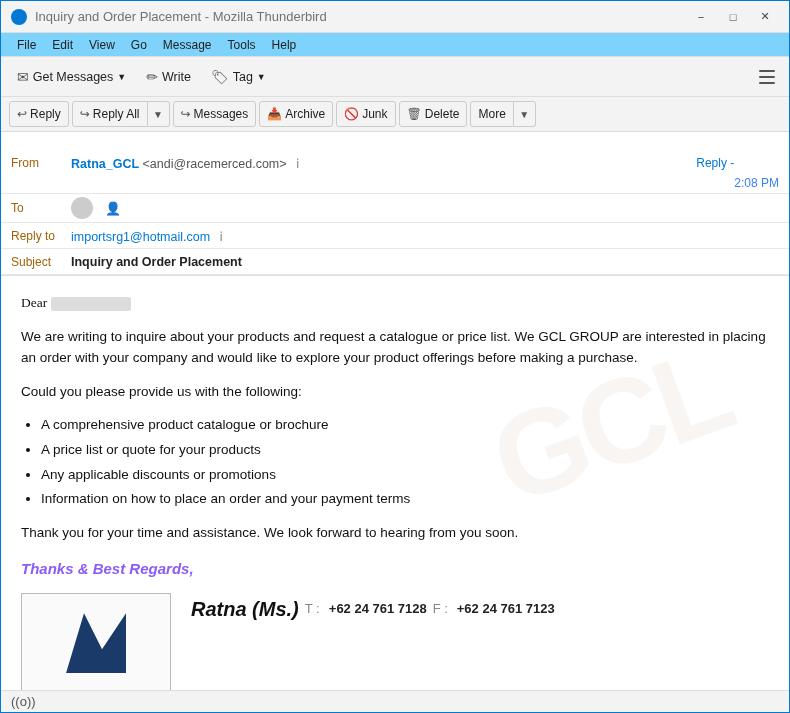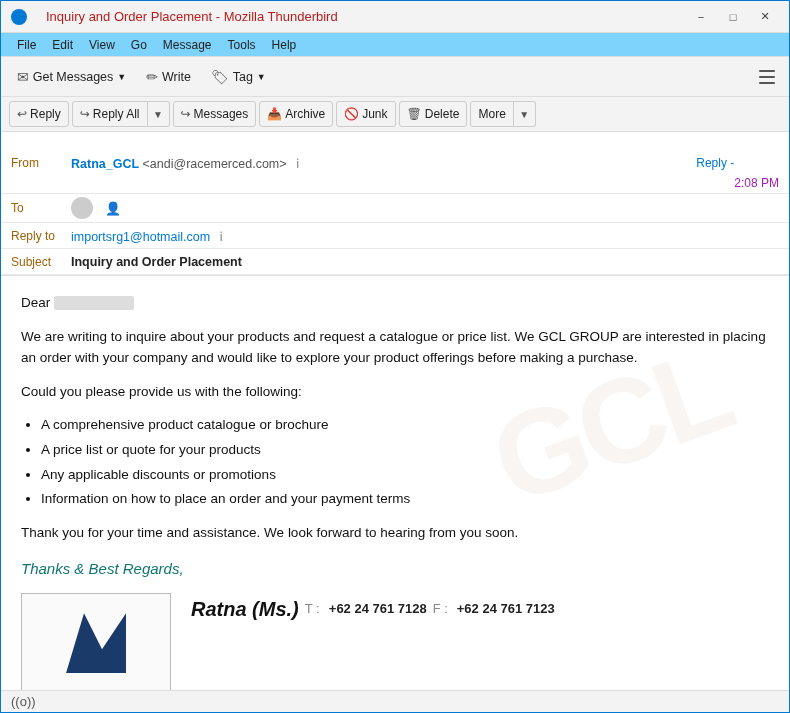--- a/index.html
+++ b/index.html
@@ -35,22 +35,21 @@
       width: 16px;
       height: 16px;
       background: #0078d4;
       border-radius: 50%;
       margin-right: 8px;
       flex-shrink: 0;
     }
     .title-bar-title {
       flex: 1;
       font-size: 13px;
-      color: #b91c1c;
-      margin-left: 11px;
+      color: #737373;
     }
     .window-controls {
       display: flex;
       gap: 4px;
     }
     .window-btn {
       width: 28px;
       height: 22px;
       background: none;
       border: none;
@@ -198,21 +197,21 @@
     .field-value .sender-name {
       font-weight: 600;
       color: #0078d4;
     }
     .field-value .sender-email {
       color: #555;
       font-weight: normal;
     }
     .field-time {
       font-size: 12px;
-      color: #a21caf;
+      color: #3b82f6;
       margin-left: auto;
       margin-top: 41px;
     }
     .verify-icon {
       margin-left: 6px;
       color: #888;
       font-size: 13px;
     }
     .to-avatar {
       width: 22px;
@@ -253,33 +252,33 @@
       z-index: 1;
       font-size: 13.5px;
       line-height: 1.6;
       color: #111;
     }
     .email-content p { margin-bottom: 12px; }
     .email-content ul {
       margin: 0 0 12px 20px;
     }
     .email-content ul li { margin-bottom: 3px; }
-    .greeting { margin-bottom: 14px; }
+    .greeting { margin-bottom: 14px; font-family: Liberation Serif, serif; }
     .greeting-name {
       display: inline-block;
       width: 80px;
       height: 14px;
       background: #ddd;
       border-radius: 2px;
       vertical-align: middle;
     }
     .regards {
       font-style: italic;
-      font-weight: 400;
-      color: #0f766e;
+      font-weight: 700;
+      color: #8b5cf6;
       font-size: 15px;
       margin: 14px 0;
     }
 
     
     .signature {
       display: flex;
       align-items: flex-start;
       margin-top: 8px;
       gap: 20px;

